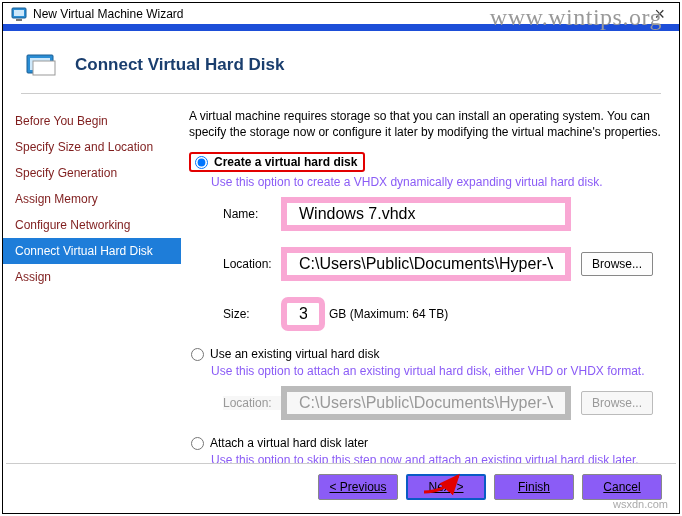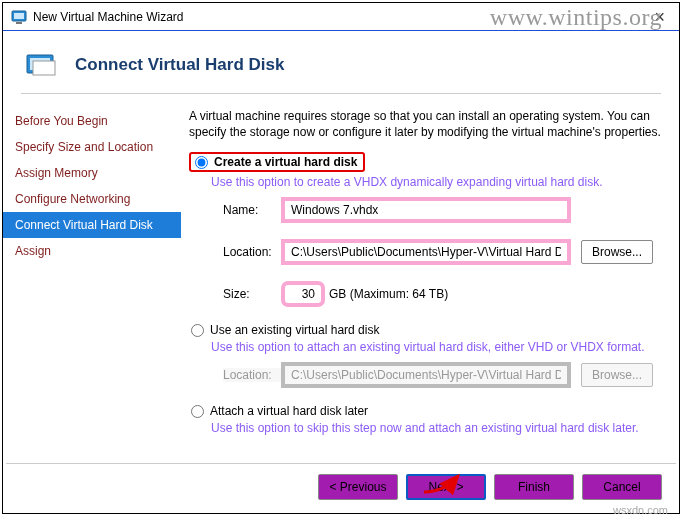--- a/index.html
+++ b/index.html
@@ -22,31 +22,31 @@
     position: absolute;
     top: 4px; right: 20px;
     font-size: 24px;
     color: #999;
     font-family: Liberation Serif, serif;
     z-index: 50;
     letter-spacing: 0.5px;
   }
   .watermark-bottom {
     position: absolute;
-    bottom: 0; right: 14px;
+    bottom: 6px; right: 14px;
     font-size: 11px;
     color: #aaa;
     z-index: 50;
   }
   .titlebar {
     height: 28px;
     display: flex;
     align-items: center;
     padding: 0 8px;
-    border-bottom: 1px solid #1d4ed8;
+    border-bottom: 7px solid #1d4ed8;
   }
   .titlebar .icon {
     width: 16px; height: 16px;
     margin-right: 6px;
   }
   .titlebar .title {
     flex: 1;
     font-size: 12px;
   }
   .titlebar .close {
@@ -132,23 +132,23 @@
     display: flex;
     align-items: center;
     margin-bottom: 16px;
   }
   .form-row .label {
     width: 58px;
     padding-right: 4px;
   }
   .form-row input[type=text] {
     font-family: inherit;
-    font-size: 12px;
-    padding: 2px 6px;
-    border: 4px solid #f9a8d4;
+    font-size: 16px;
+    padding: 2px 12px;
+    border: 6px solid #f9a8d4;
   }
   .form-row input.path { width: 290px; }
   .form-row input.name { width: 290px; }
   .form-row .size-input {
     width: 44px;
     text-align: right;
     border: 2px solid #e20000;
     border-radius: 7px;
     padding: 1px 3px;
   }
@@ -179,23 +179,24 @@
     justify-content: flex-end;
     gap: 8px;
     background: #fff;
   }
   .footer button {
     font-family: inherit;
     font-size: 12px;
     padding: 4px 0;
     width: 80px;
     border: 1px solid #888;
-    background: #a21caf;
+    background: #8b5cf6;
     border-radius: 2px;
     cursor: pointer;
+    text-decoration: underline;
   }
   .footer button.primary {
     border: 2px solid #0a5bc4;
   }
   .red-arrow {
     position: absolute;
     bottom: 18px;
     right: 216px;
     z-index: 60;
     pointer-events: none;
@@ -229,20 +230,21 @@
     <h1>Connect Virtual Hard Disk</h1>
   </div>
 
   <hr class="divider">
 
   <div class="body">
     <nav class="sidebar">
       <ul>
         <li>Before You Begin</li>
         <li>Specify Size and Location</li>
+        <li>Specify Generation</li>
         <li>Assign Memory</li>
         <li>Configure Networking</li>
         <li class="active">Connect Virtual Hard Disk</li>
         <li>Assign</li>
       </ul>
     </nav>
 
     <div class="content">
       <p class="intro">A virtual machine requires storage so that you can install an operating system. You can specify the storage now or configure it later by modifying the virtual machine's properties.</p>
 

